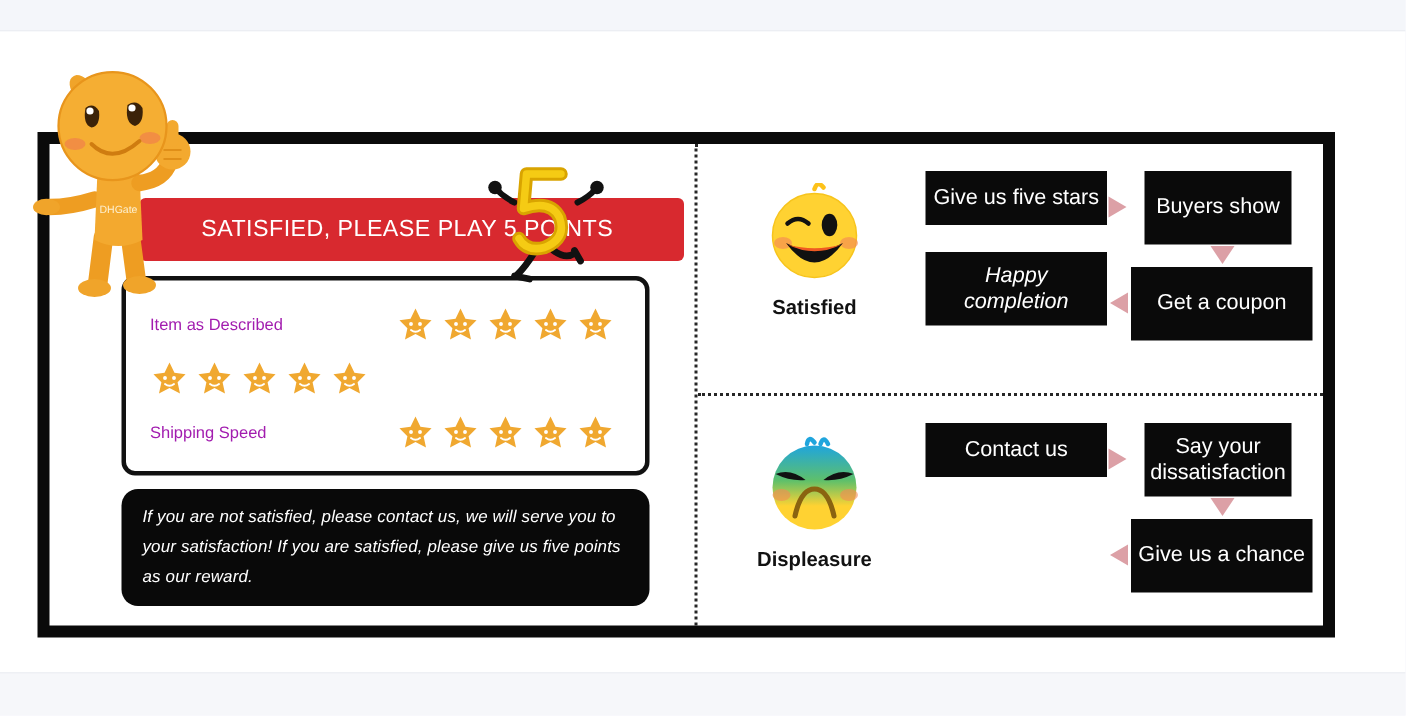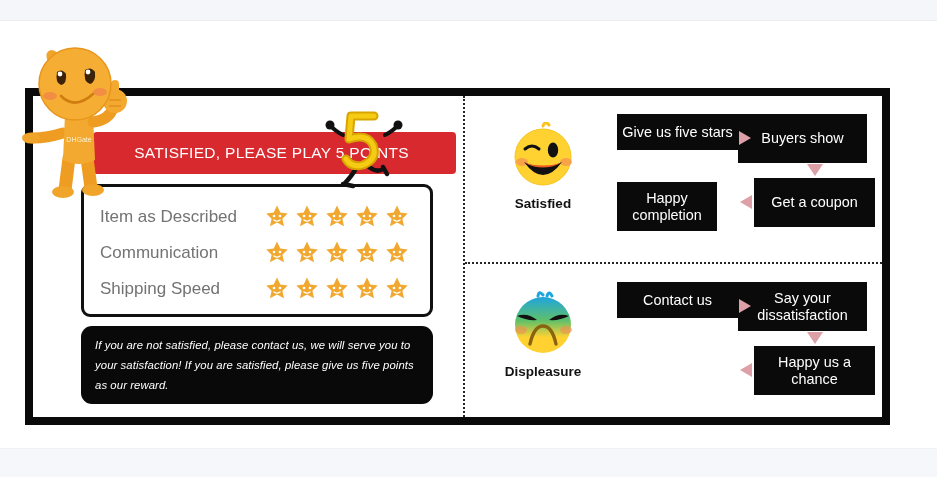--- a/index.html
+++ b/index.html
@@ -114,22 +114,22 @@
     padding: 12px 14px 10px 16px;
     z-index: 2;
   }
   .rating-row {
     display: flex;
     align-items: center;
     height: 36px;
   }
   .rating-label {
     width: 164px;
-    font-size: 17px;
-    color: #737373;
+    font-size: 11px;
+    color: #a21caf;
     white-space: nowrap;
   }
   .stars { display: flex; gap: 4px; align-items: center; }
 
   
   .disclaimer {
     position: absolute;
     left: 48px; top: 230px;
     width: 352px; height: 78px;
     background: #090909;
@@ -176,22 +176,22 @@
     color: #ffffff;
     display: flex;
     align-items: center;
     justify-content: center;
     text-align: center;
     font-size: 14.4px;
     line-height: 17px;
     padding: 2px 4px;
   }
   .blk.r1c1 { left: 152px; top: 18px;  width: 121px; height: 36px; }
-  .blk.r1c2 { left: 273px; top: 18px;  width: 129px; height: 49px; }
-  .blk.r2c1 { left: 152px; top = 0; top: 86px;  width: 100px; height: 49px; }
+  .blk.r1c2 { left: 298px; top: 18px;  width: 98px; height: 49px; }
+  .blk.r2c1 { left: 152px; top = 0; top: 72px;  width: 121px; height: 49px; font-style: italic; }
   .blk.r2c2 { left: 289px; top: 82px;  width: 121px; height: 49px; }
 
   
   .arw { position: absolute; width: 0; height: 0; }
   .arw-right {
     border-top: 7px solid transparent;
     border-bottom: 7px solid transparent;
     border-left: 12px solid #dca0a6;
   }
   .arw-left {
@@ -310,21 +310,20 @@
             <svg width="26" height="26" viewBox="0 0 26 26">
                 <path d="M13 1.6l3.3 6.9 7.4 1-5.3 5.3 1.6 7.5L13 18.6l-7 3.7 1.6-7.5L2.3 9.5l7.4-1z" fill="#f0a830"></path>
                 <circle cx="10" cy="12" r="1.3" fill="#fff"></circle>
                 <circle cx="16" cy="12" r="1.3" fill="#fff"></circle>
                 <path d="M10 16 Q13 18.4 16 16" stroke="#fff" stroke-width="1.3" fill="none" stroke-linecap="round"></path>
               </svg>
           </span>
         </div>
 
         <div class="rating-row">
-          <span class="rating-label">Communication</span>
           <span class="stars">
             <svg width="26" height="26" viewBox="0 0 26 26">
                 <path d="M13 1.6l3.3 6.9 7.4 1-5.3 5.3 1.6 7.5L13 18.6l-7 3.7 1.6-7.5L2.3 9.5l7.4-1z" fill="#f0a830"></path>
                 <circle cx="10" cy="12" r="1.3" fill="#fff"></circle>
                 <circle cx="16" cy="12" r="1.3" fill="#fff"></circle>
                 <path d="M10 16 Q13 18.4 16 16" stroke="#fff" stroke-width="1.3" fill="none" stroke-linecap="round"></path>
               </svg>
             <svg width="26" height="26" viewBox="0 0 26 26">
                 <path d="M13 1.6l3.3 6.9 7.4 1-5.3 5.3 1.6 7.5L13 18.6l-7 3.7 1.6-7.5L2.3 9.5l7.4-1z" fill="#f0a830"></path>
                 <circle cx="10" cy="12" r="1.3" fill="#fff"></circle>
@@ -440,21 +439,21 @@
             <path d="M59 26 Q49 22 39 30 Q49 31 59 26 Z" fill="#111"></path>
             <ellipse cx="11" cy="40" rx="6" ry="4" fill="#f58a54" opacity=".6"></ellipse>
             <ellipse cx="56" cy="40" rx="6" ry="4" fill="#f58a54" opacity=".6"></ellipse>
             <path d="M20 54 Q24 36 33 36 Q42 36 46 54" stroke="#8a6310" stroke-width="3.4" fill="none" stroke-linecap="round"></path>
           </svg>
           <div class="mood-label">Displeasure</div>
         </div>
 
         <div class="blk r1c2">Say your dissatisfaction</div>
         <div class="blk r1c1">Contact us</div>
-        <div class="blk r2c2">Happy us a chance</div>
+        <div class="blk r2c2">Give us a chance</div>
 
         <div class="arw arw-right a-top"></div>
         <div class="arw arw-down a-down"></div>
         <div class="arw arw-left a-bottom"></div>
       </div>
     </div>
   </div>
 </div>
 
 </body></html>

